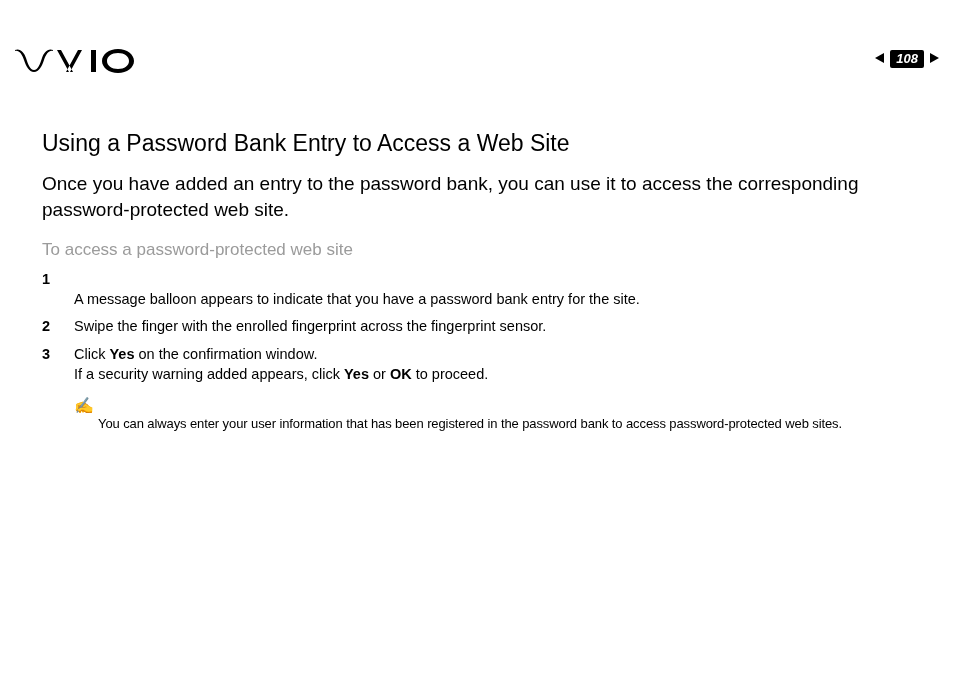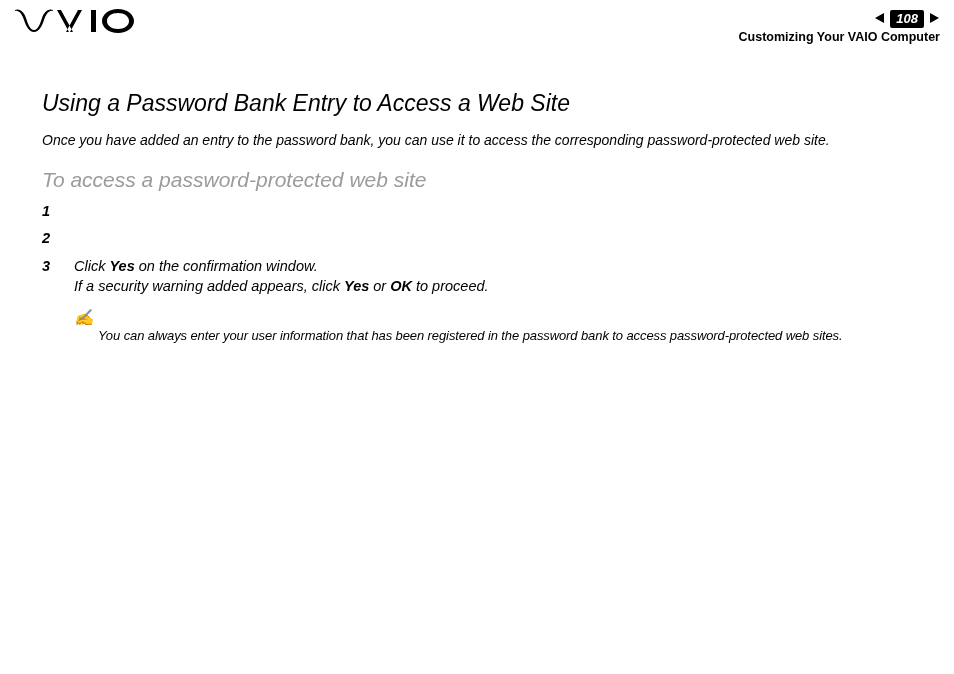--- a/index.html
+++ b/index.html
@@ -10,20 +10,21 @@
       background: #fff;
       color: #000;
       position: relative;
     }
     .header {
       display: flex;
       justify-content: space-between;
       align-items: flex-start;
       padding: 8px 14px 0 14px;
       height: 42px;
+      margin-top: 40px;
     }
     .logo svg { display: block; }
     .header-right {
       text-align: right;
       padding-top: 2px;
     }
     .page-nav {
       display: flex;
       align-items: center;
       justify-content: flex-end;
@@ -41,34 +42,33 @@
       line-height: 16px;
     }
     .nav-arrow { display: inline-block; }
     .section-name {
       font-size: 12.5px;
       font-weight: bold;
       margin-top: 2px;
     }
     .content {
       padding: 48px 42px 0 42px;
-      font-style: italic;
     }
     .page-title {
       font-size: 23px;
       font-weight: normal;
       margin-bottom: 14px;
     }
     .intro {
-      font-size: 14px;
+      font-size: 19px;
       line-height: 1.35;
       margin-bottom: 18px;
     }
     .sub-heading {
-      font-size: 21px;
+      font-size: 17px;
       color: #9b9b9b;
       font-weight: normal;
       margin-bottom: 10px;
     }
     .steps {
       list-style: none;
       counter-reset: step;
     }
     .step {
       display: flex;
@@ -119,38 +119,41 @@
             <polygon points="10,1 10,11 1,6" fill="#000"></polygon>
           </svg>
       </span>
       <span class="page-badge">108</span>
       <span class="nav-arrow">
         <svg width="12" height="12" viewBox="0 0 12 12">
             <polygon points="2,1 2,11 11,6" fill="#000"></polygon>
           </svg>
       </span>
     </div>
-    <div class="section-name">Customizing Your VAIO Computer</div>
   </div>
 </div>
 
 <div class="content">
   <h1 class="page-title">Using a Password Bank Entry to Access a Web Site</h1>
   <p class="intro">Once you have added an entry to the password bank, you can use it to access the corresponding password-protected web site.</p>
   <h2 class="sub-heading">To access a password-protected web site</h2>
 
   <ol class="steps">
     <li class="step">
       <span class="step-num">1</span>
       <div class="step-body">
         <br>
+        <span>A message balloon appears to indicate that you have a password bank entry for the site.</span>
       </div>
     </li>
     <li class="step">
       <span class="step-num">2</span>
+      <div class="step-body">
+        <span>Swipe the finger with the enrolled fingerprint across the fingerprint sensor.</span>
+      </div>
     </li>
     <li class="step">
       <span class="step-num">3</span>
       <div class="step-body">
         <span>Click </span><span class="bold">Yes</span><span> on the confirmation window.</span><br>
         <span>If a security warning added appears, click </span><span class="bold">Yes</span><span> or </span><span class="bold">OK</span><span> to proceed.</span>
       </div>
     </li>
   </ol>
 

